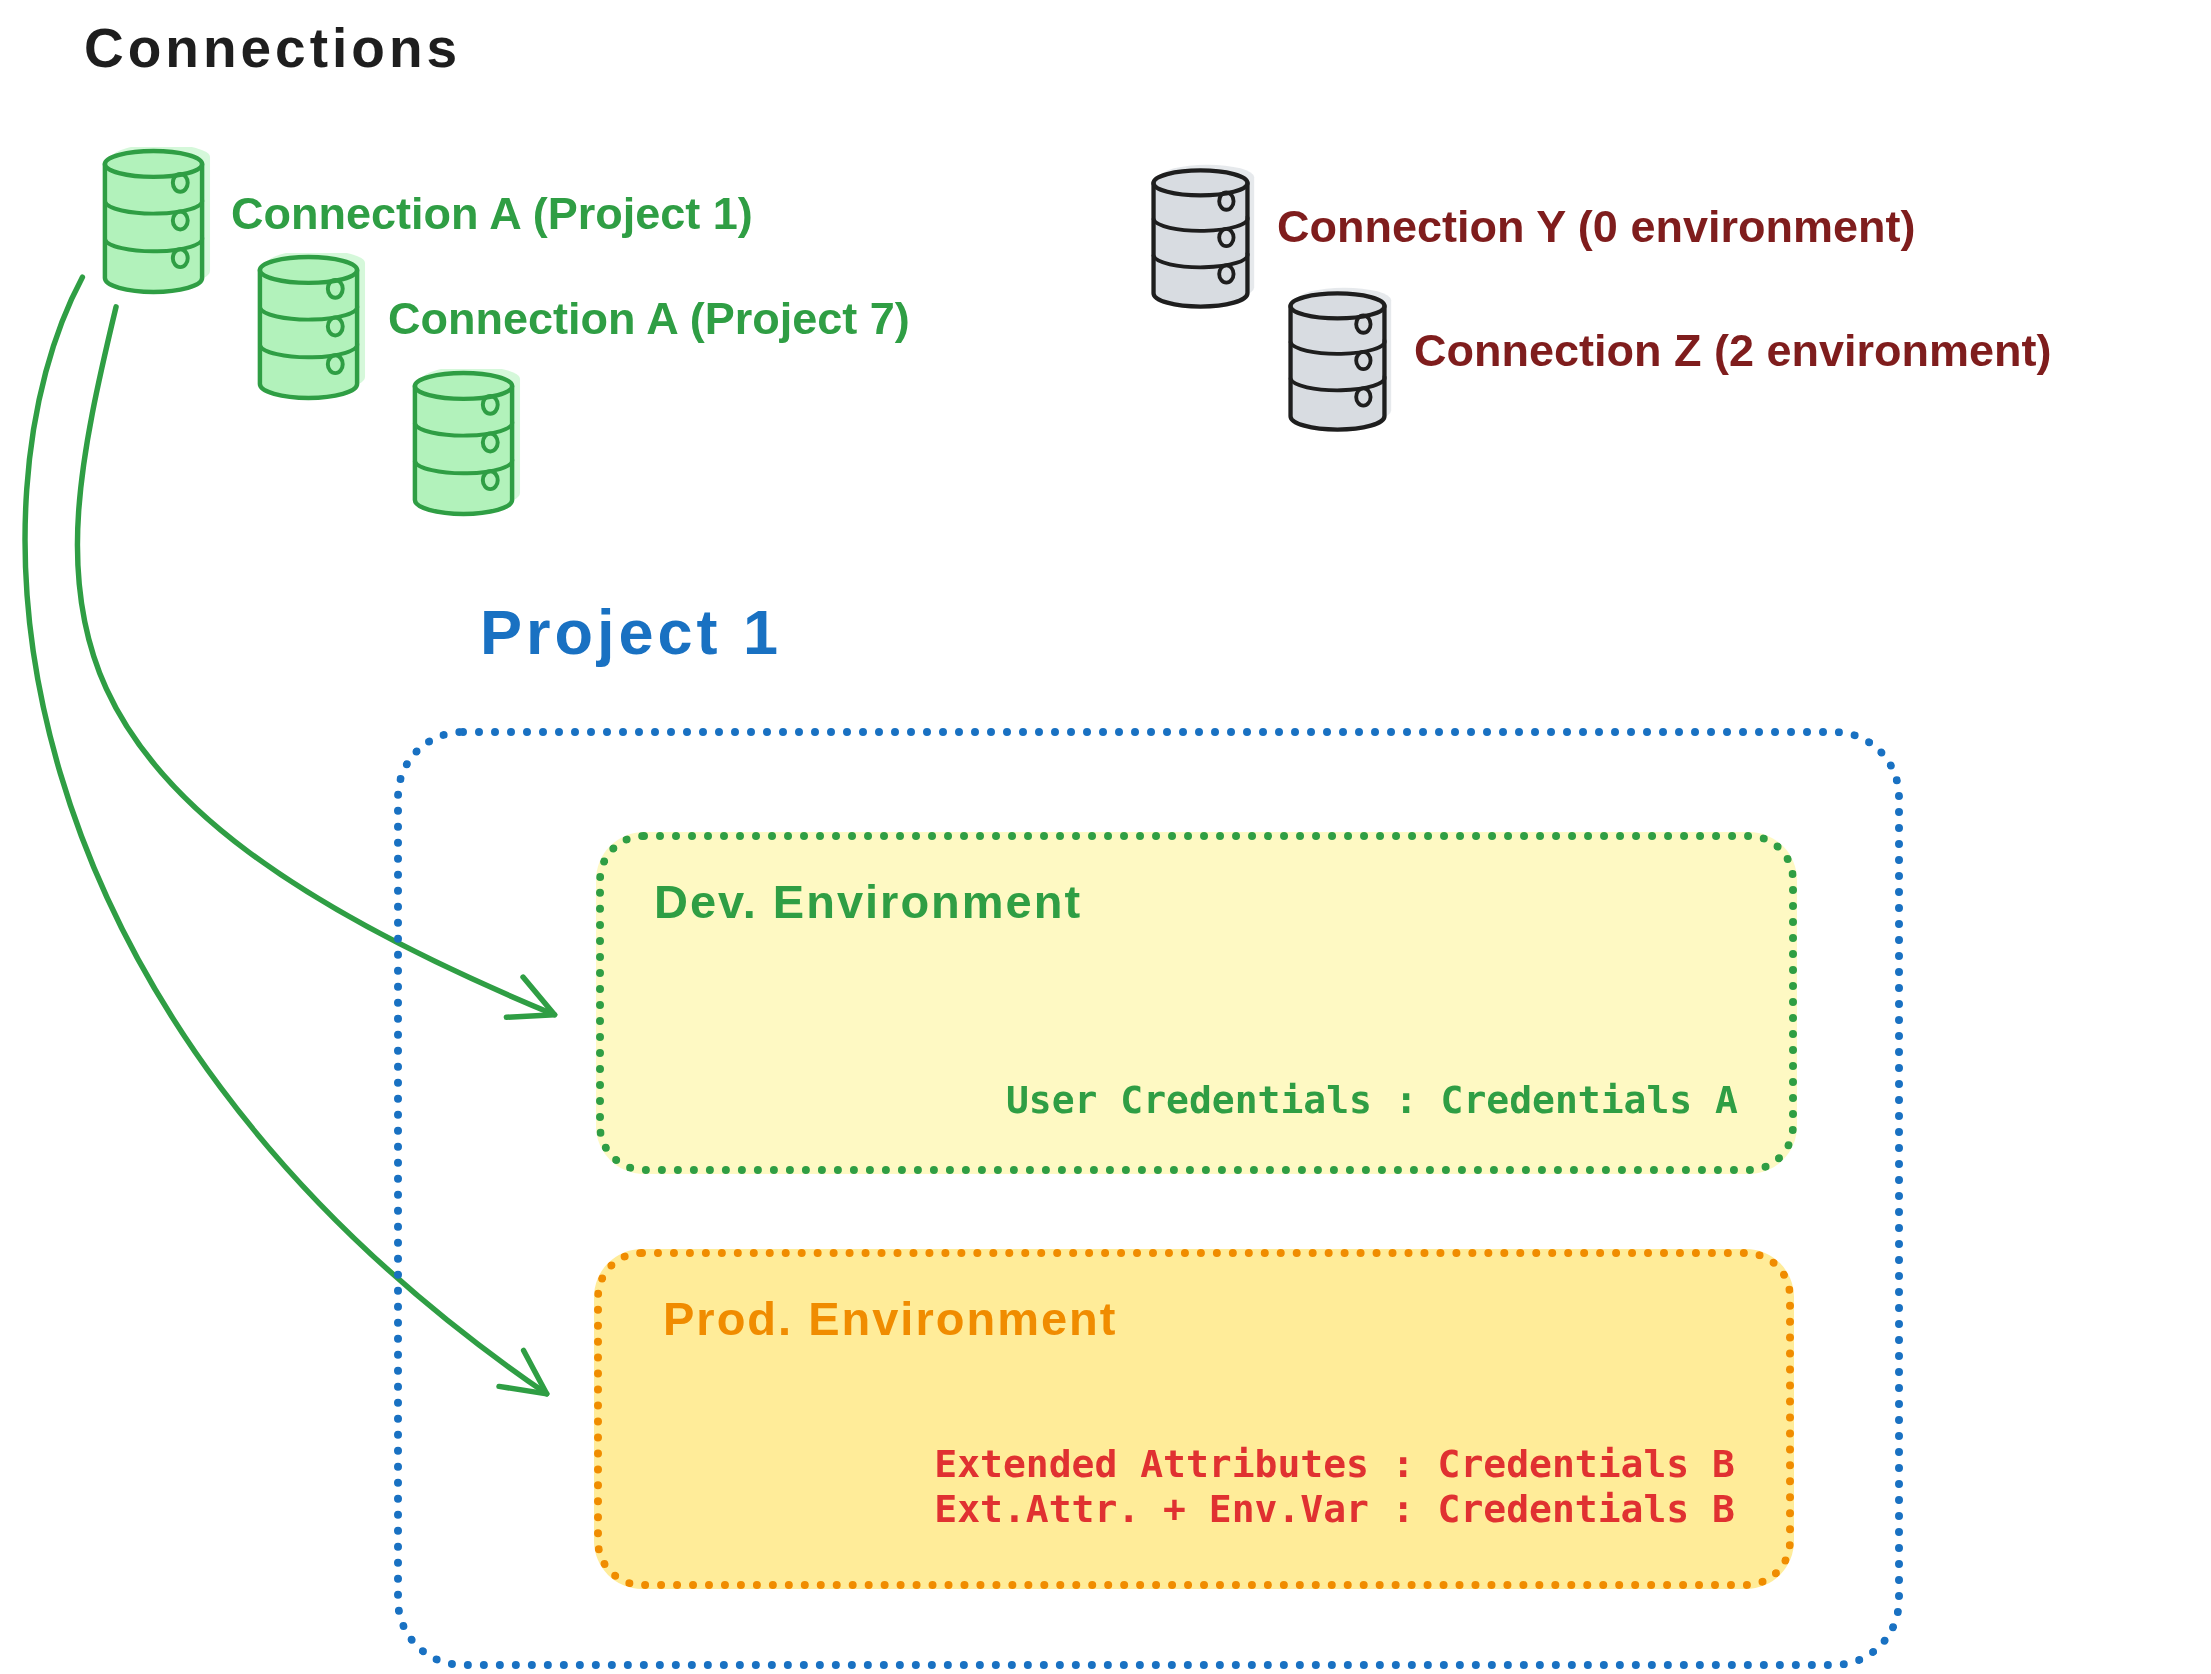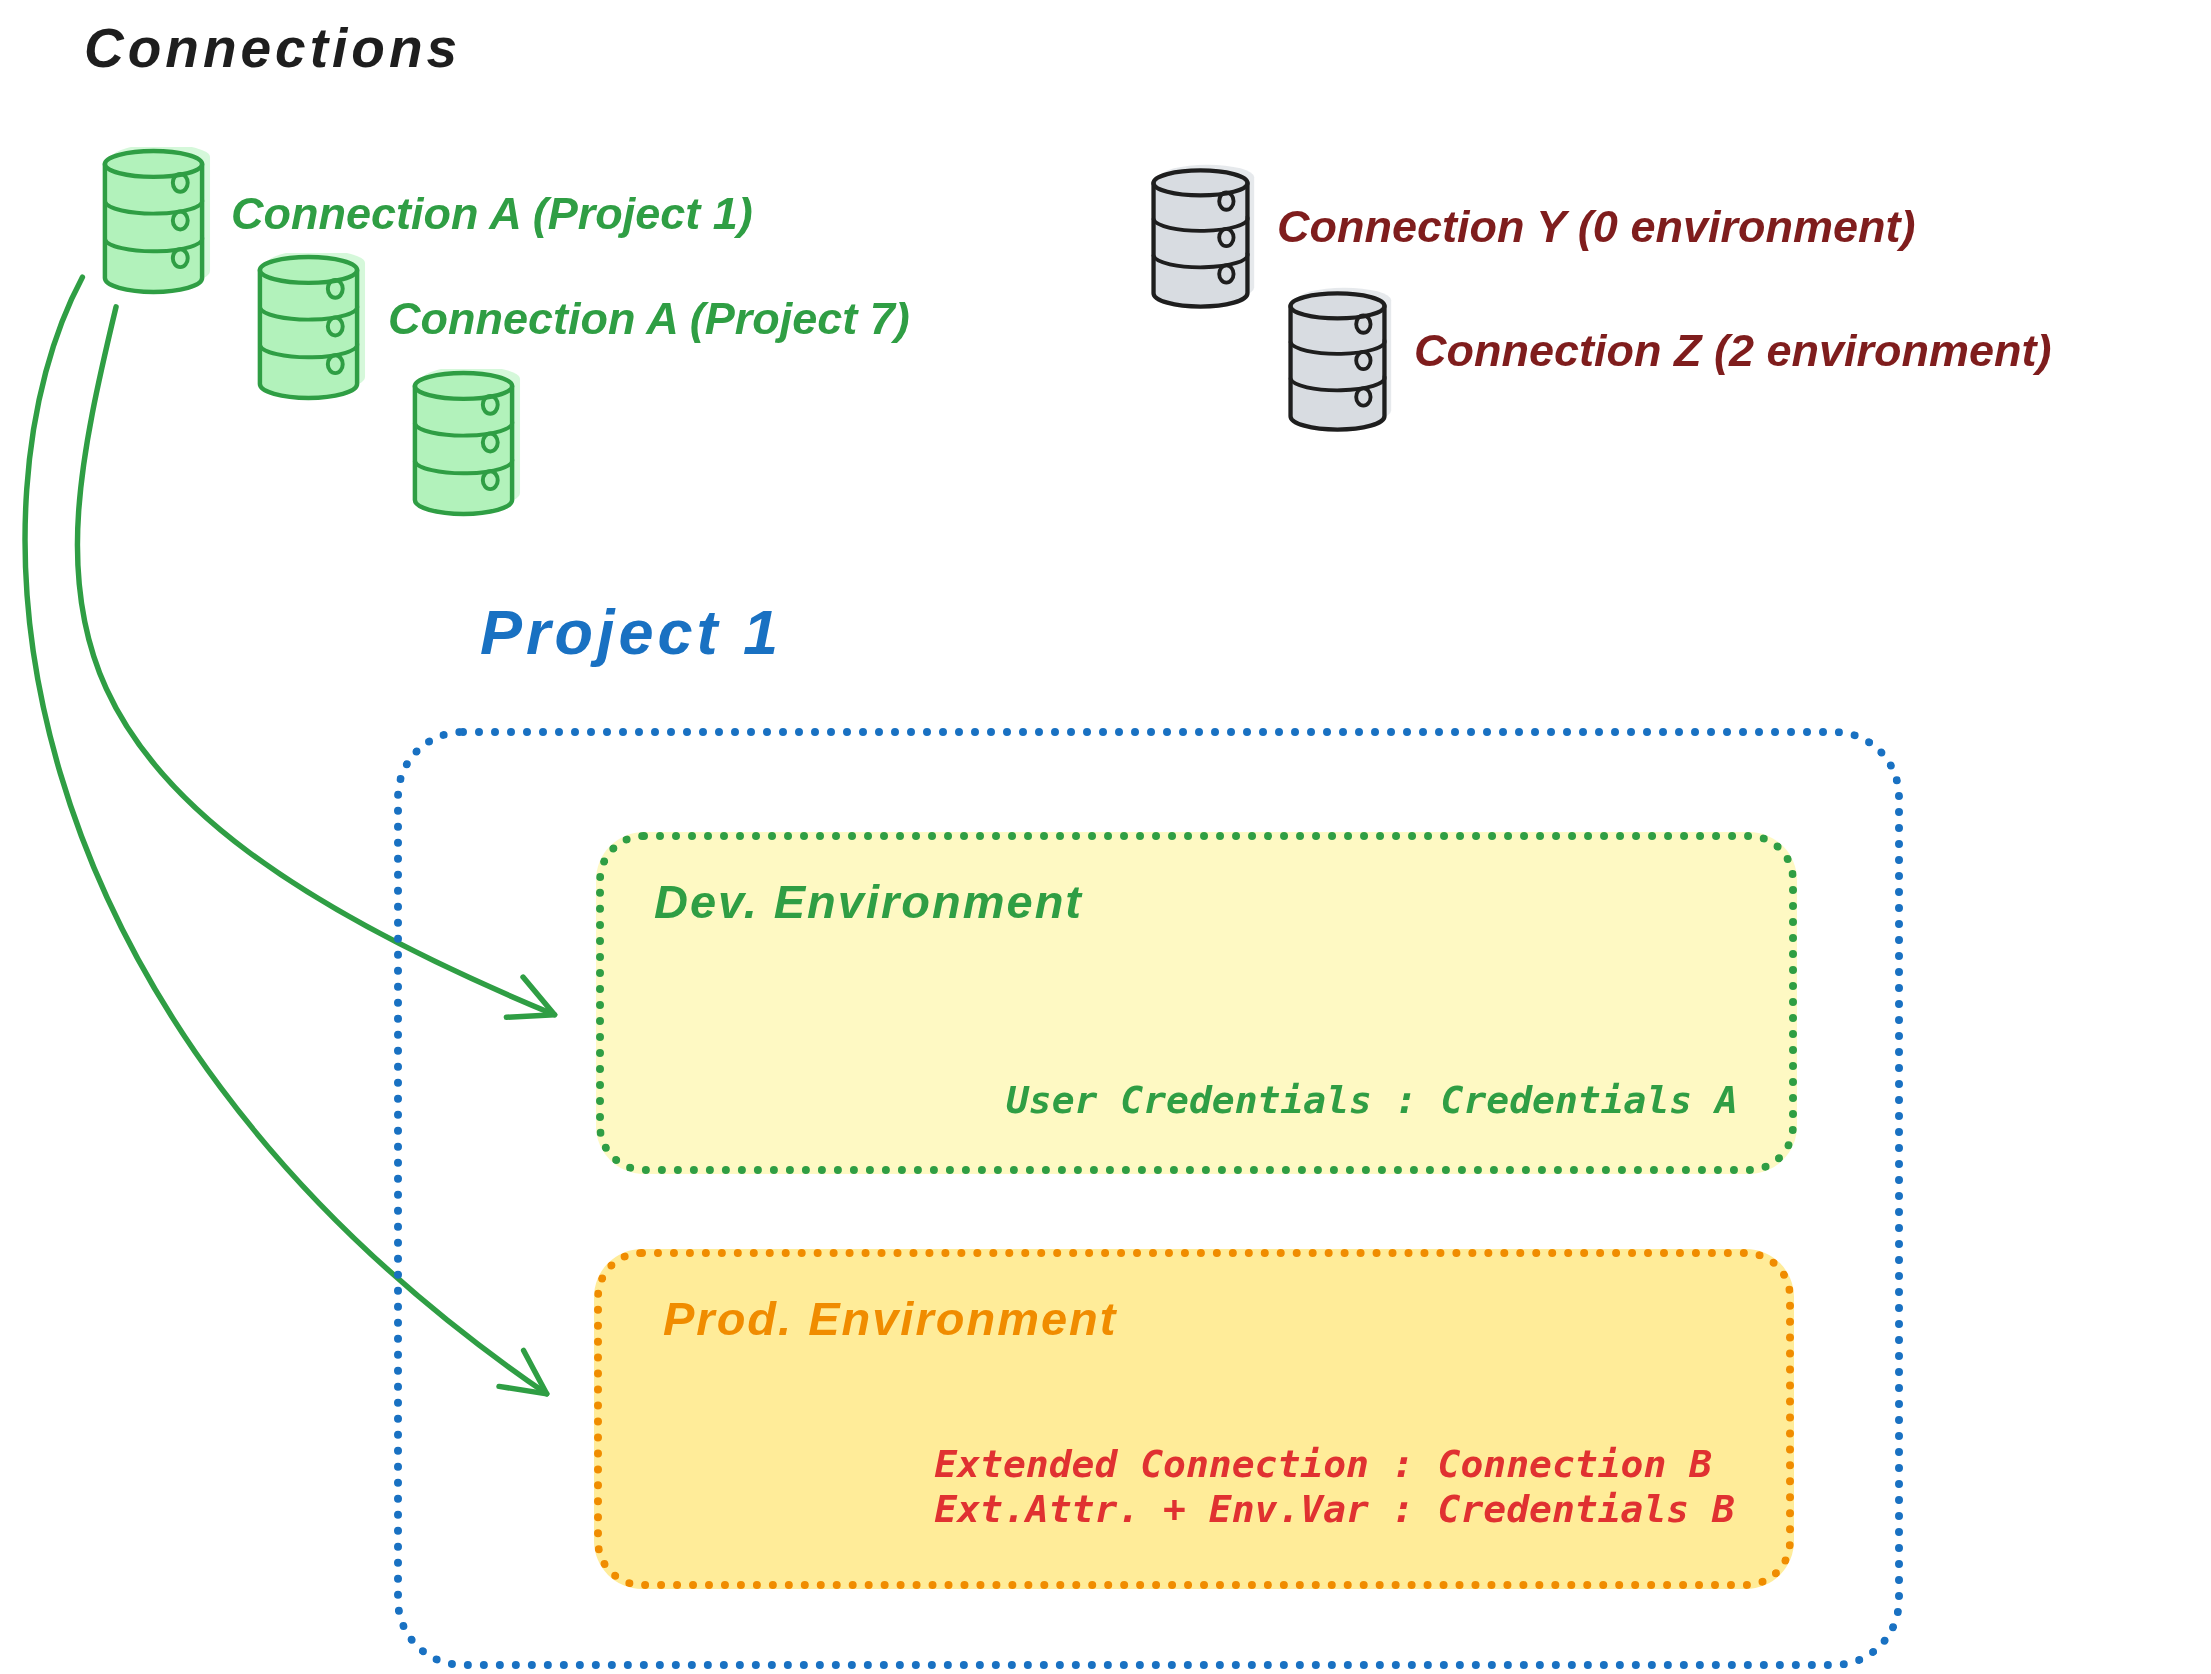--- a/index.html
+++ b/index.html
@@ -2,21 +2,20 @@
 <html><head>
 <meta charset="utf-8">
 <style>
   html,body{margin:0;padding:0;background:#ffffff;}
   #canvas{
     position:relative;
     width:2175px;height:1674px;
     background:#ffffff;
     overflow:hidden;
     font-family:"Liberation Sans",sans-serif;
-    font-style:italic;
   }
   .abs{position:absolute;}
 
   
   .hand{font-weight:700;color:#1e1e1e;letter-spacing:3px;white-space:nowrap;}
   .main-title{font-size:55px;letter-spacing:4px;}
   .db-label{font-size:45px;font-weight:700;}
   .db-label.green{color:#2f9e44;}
   .db-label.ink{color:#7f1d1d;}
   .project-title{font-size:63px;color:#1971c2;letter-spacing:4px;font-weight:700;white-space:nowrap;}
@@ -138,19 +137,19 @@
   <div class="abs project-box"></div>
 
   <div class="abs env-box dev-box">
     <div class="env-title">Dev. Environment</div>
     <div class="mono dev-mapping">User Credentials : Credentials A</div>
   </div>
 
   <div class="abs env-box prod-box">
     <div class="env-title">Prod. Environment</div>
     <div class="mono prod-mappings">
-      <div>Extended Connection : Connection B</div>
+      <div>Extended Attributes : Credentials B</div>
       <div>Ext.Attr. + Env.Var : Credentials B</div>
     </div>
   </div>
 
 </div>
 
 
 </body></html>

